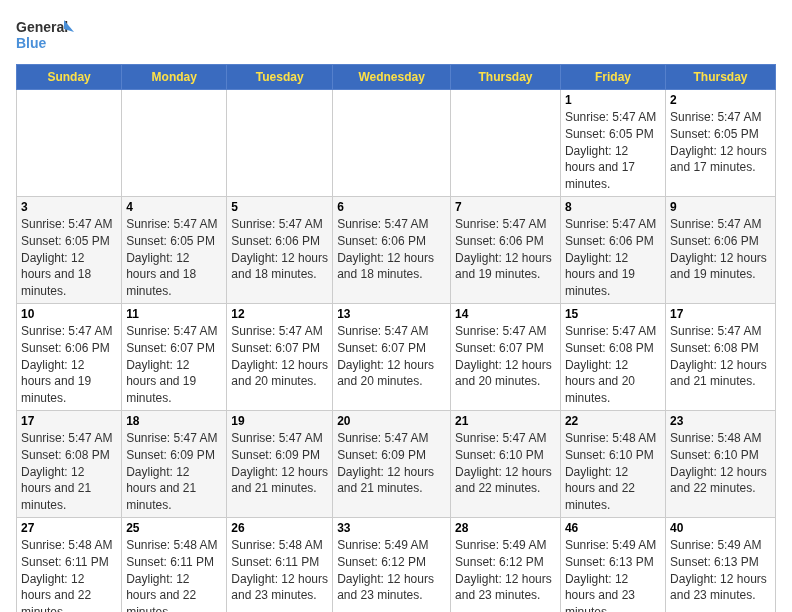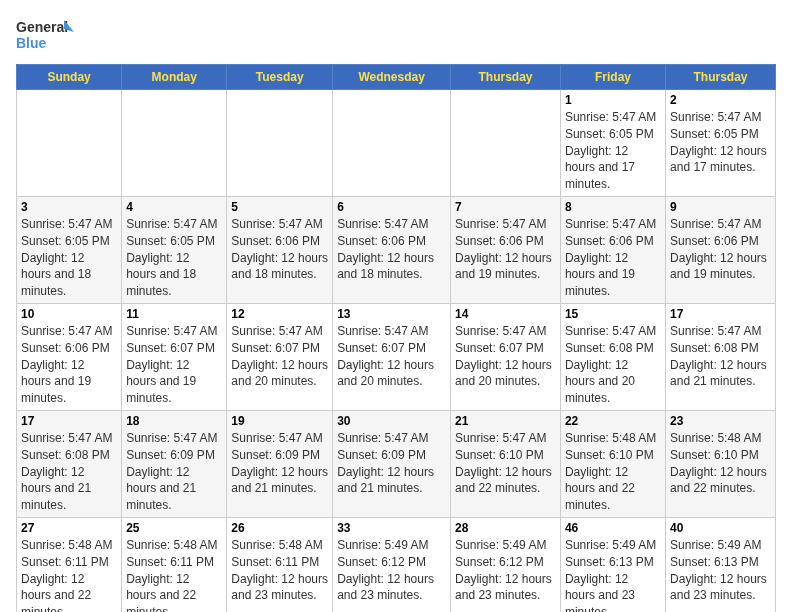--- a/index.html
+++ b/index.html
@@ -221,21 +221,21 @@
 Sunset: 6:09 PM
 Daylight: 12 hours and 21 minutes.</div>
         </td>
         <td>
           <span class="day-num">19</span>
           <div class="day-info" style="white-space: pre-line;">Sunrise: 5:47 AM
 Sunset: 6:09 PM
 Daylight: 12 hours and 21 minutes.</div>
         </td>
         <td>
-          <span class="day-num">30</span>
+          <span class="day-num">20</span>
           <div class="day-info" style="white-space: pre-line;">Sunrise: 5:47 AM
 Sunset: 6:09 PM
 Daylight: 12 hours and 21 minutes.</div>
         </td>
         <td>
           <span class="day-num">21</span>
           <div class="day-info" style="white-space: pre-line;">Sunrise: 5:47 AM
 Sunset: 6:10 PM
 Daylight: 12 hours and 22 minutes.</div>
         </td>

